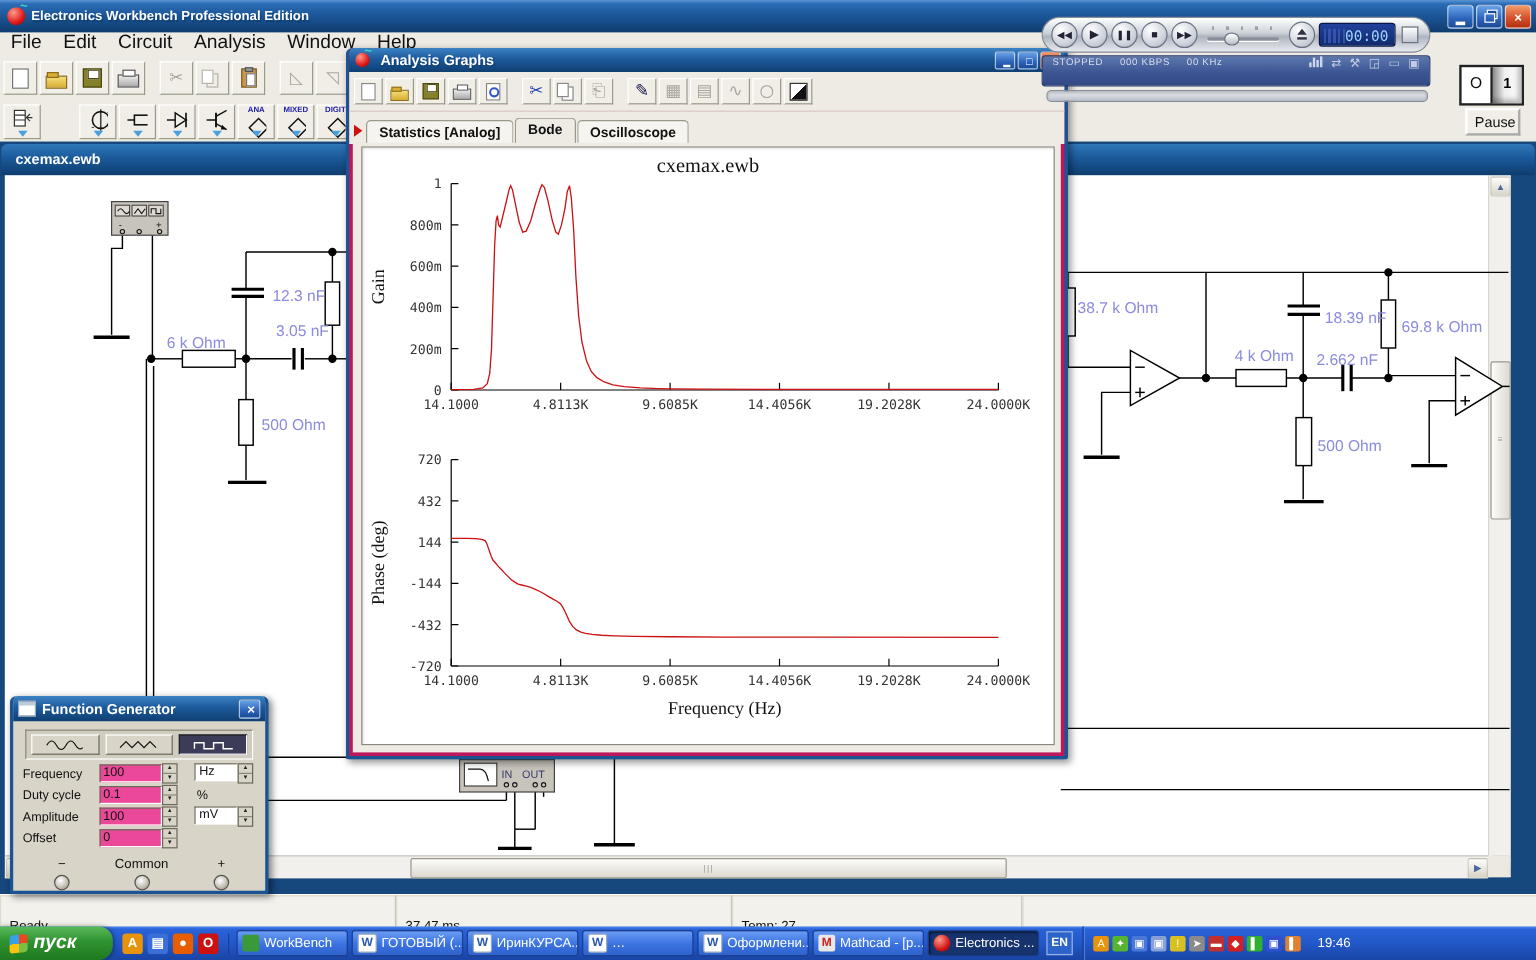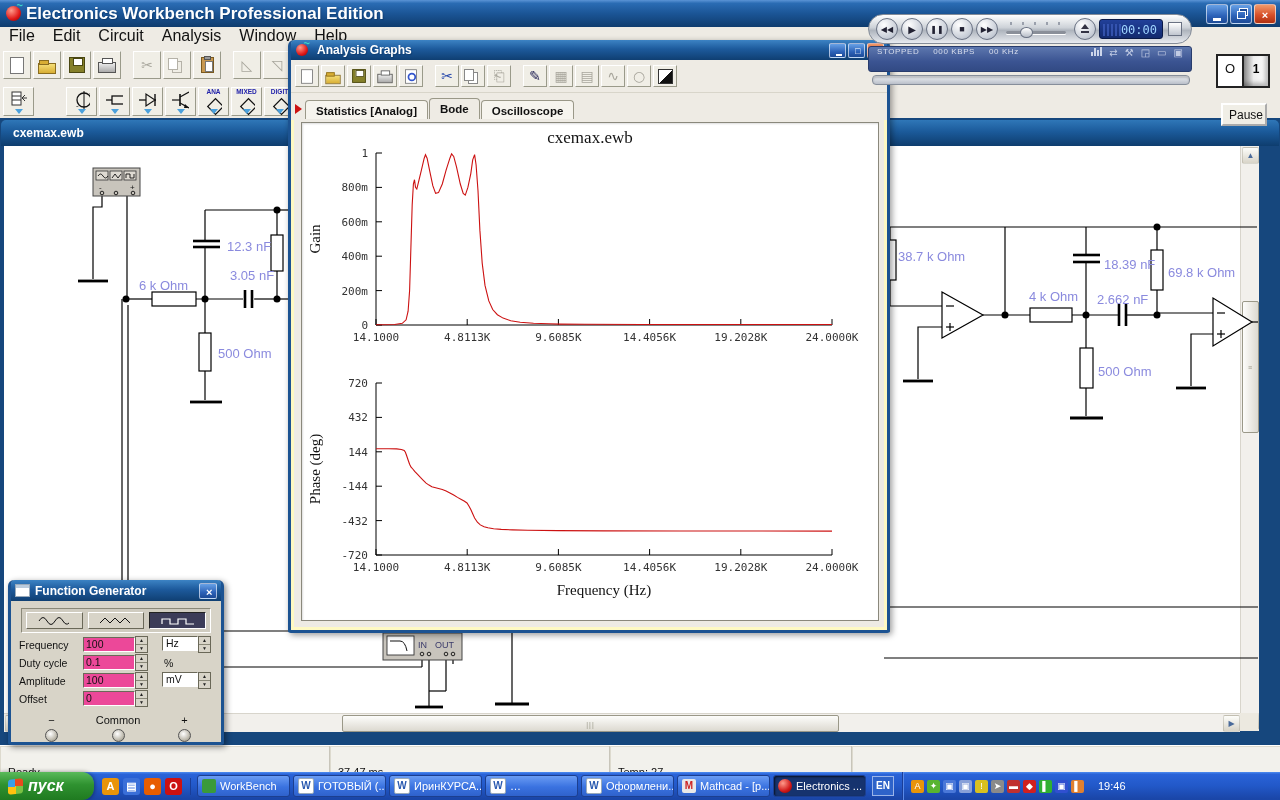--- a/index.html
+++ b/index.html
@@ -4,21 +4,21 @@
 <style>
   html,body{margin:0;padding:0;}
   body{width:1280px;height:800px;overflow:hidden;font-family:"Liberation Sans",sans-serif;background:#16477d;}
   #screen{position:relative;width:1280px;height:800px;background:#16477d;}
   .abs{position:absolute;}
 
   
   #titlebar{left:0;top:0;width:1280px;height:27px;background:linear-gradient(180deg,#5b94d6 0%,#2a6cb4 12%,#1b5596 50%,#0f3c6e 100%);display:flex;align-items:center;padding:0 4px;box-sizing:border-box;}
   .app-ico{width:15px;height:15px;border-radius:50%;background:radial-gradient(circle at 35% 30%,#ff9a8a,#e01818 60%,#7a0202);margin:0 5px 0 2px;position:relative;}
   .app-ico:after{content:"~";position:absolute;right:-2px;top:-7px;color:#39d8c8;font-weight:bold;font-size:11px;}
-  .wtitle{color:#fff;font-weight:bold;font-size:17px;text-shadow:1px 1px 1px #00255066;}
+  .wtitle{color:#fff;font-weight:bold;font-size:11px;text-shadow:1px 1px 1px #00255066;}
   .winbtns{margin-left:auto;display:flex;gap:2px;}
   .wbtn{width:22px;height:20px;border-radius:3px;border:1px solid #ffffff99;color:#fff;font-size:11px;line-height:18px;text-align:center;font-weight:bold;}
   .wbtn.blue{background:linear-gradient(#67a1e6,#2c62b8 60%,#1c4a96);}
   .wbtn.red{background:linear-gradient(#f09a6a,#d8502a 55%,#b03010);}
   .glyph-min{display:inline-block;width:8px;height:3px;background:#fff;margin-top:12px;}
   .glyph-rest{display:inline-block;width:7px;height:6px;border:1px solid #fff;margin-top:5px;background:transparent;box-shadow:2px -3px 0 -1px #1c4a96,2px -3px 0 0 #fff;}
 
   #menubar{left:0;top:27px;width:1280px;height:18px;background:#eeebe4;border-bottom:1px solid #d6d2c6;display:flex;align-items:center;}
   .mitem{padding:1px 9px;font-size:16px;color:#111;}
 
@@ -79,21 +79,21 @@
   .tico.word{background:#fff;color:#2a5ab0;border:1px solid #9ab;}
   .tico.workbench{background:#3a9a3a;color:#fff;}
   .tico.mathcad{background:#e8e8e8;color:#cc2222;}
   .tico.ewb{background:radial-gradient(circle at 35% 30%,#ff9a8a,#d01818 60%,#7a0202);border-radius:50%;}
   #lang{width:20px;height:18px;background:#2e63c9;color:#fff;font-size:10px;font-weight:bold;text-align:center;line-height:18px;border:1px solid #9ab4e8;margin-left:6px;}
   #tray{margin-left:8px;height:28px;display:flex;align-items:center;gap:3px;padding:0 8px;border-left:1px solid #1a3e98;box-shadow:inset 1px 0 0 #5a8ae8;}
   .tri{width:13px;height:13px;border-radius:2px;color:#fff;font-size:9px;text-align:center;line-height:13px;}
   #clock{color:#fff;font-size:11px;margin-left:6px;padding-right:10px;}
 
   
-  #analysis{left:288px;top:40px;width:596px;height:590px;background:#fef9c3;border:3px solid #1c5392;border-top:none;border-radius:6px 6px 3px 3px;box-shadow:2px 2px 6px #0006;}
+  #analysis{left:288px;top:40px;width:596px;height:590px;background:#be185d;border:3px solid #1c5392;border-top:none;border-radius:6px 6px 3px 3px;box-shadow:2px 2px 6px #0006;}
   #antitle{height:20px;background:linear-gradient(180deg,#3c83c4,#1d5a9c 45%,#0f3f72);border-radius:4px 4px 0 0;display:flex;align-items:center;padding:0 3px;}
   #antitle .wtitle{font-size:12px;}
   .wbtn.xs{width:17px;height:15px;line-height:13px;font-size:9px;border-radius:2px;}
   .glyph-min.xs{width:6px;height:2px;margin-top:9px;}
   #antoolbar{height:32px;background:#eeebe4;display:flex;align-items:center;padding-left:4px;gap:2px;border-bottom:1px solid #d8d5ca;}
   #antabs{height:27px;display:flex;align-items:flex-end;padding-left:2px;background:#eeebe4;gap:1px;}
   .tab{border:1px solid #9a9888;border-bottom:none;border-radius:4px 4px 0 0;background:#f6f4ee;font-weight:bold;font-size:11.5px;padding:4px 10px 3px;color:#111;}
   .tab.active{background:#eeebe4;padding-bottom:5px;}
   .tabarrow{width:0;height:0;border-top:5px solid transparent;border-bottom:5px solid transparent;border-left:7px solid #cc1111;margin:0 2px 6px 2px;}
   #ancontent{position:absolute;left:3px;top:79px;right:3px;bottom:3px;background:#eeebe4;}
@@ -120,21 +120,21 @@
   #prow2{position:absolute;left:0;top:32px;width:324px;height:26px;border-radius:3px;background:linear-gradient(#5d77ae,#3b5492 60%,#324a84);border:1px solid #283c6c;color:#d8deee;display:flex;align-items:flex-start;padding:0 8px;box-sizing:border-box;font-size:8px;letter-spacing:.6px;}
   #prow2 .pi{margin-left:7px;font-size:10px;color:#c2cce4;letter-spacing:0;}
   .eq{display:inline-flex;align-items:flex-end;gap:1px;height:9px;margin-left:auto;}
   .eq i{display:block;width:2px;background:#cdd6ea;}
   #prow3{position:absolute;left:4px;top:61px;width:316px;height:8px;border-radius:4px;background:linear-gradient(#f0f2f6,#b9bfc9);border:1px solid #868e9a;box-shadow:inset 0 2px 2px #0003;}
 
   
   #power{left:1216px;top:54px;width:50px;height:30px;background:#fff;border:2px solid #222;display:flex;}
   #power .off{flex:1;text-align:center;font-size:13px;line-height:26px;color:#111;}
   #power .on{flex:1;background:linear-gradient(90deg,#888,#eee 40%,#fff);border-left:2px solid #222;text-align:center;font-size:12px;line-height:26px;font-weight:bold;box-shadow:inset -3px -3px 4px #0004;}
-  #pausebtn{left:1221px;top:90px;width:46px;height:23px;background:#f0eee6;border:2px outset #fff;font-size:12px;color:#111;font-family:"Liberation Sans",sans-serif;margin-top:13px;}
+  #pausebtn{left:1221px;top:90px;width:46px;height:23px;background:#f0eee6;border:2px outset #fff;font-size:12px;color:#111;font-family:"Liberation Sans",sans-serif;}
 
   
   #fg{left:8px;top:580px;width:210px;height:162px;border:3px solid #1c5392;border-top:none;border-radius:6px 6px 3px 3px;background:#d8d4c8;box-shadow:2px 2px 6px #0007;}
   #fgtitle{height:21px;background:linear-gradient(180deg,#3c83c4,#1d5a9c 45%,#0f3f72);border-radius:4px 4px 0 0;display:flex;align-items:center;padding:0 4px;color:#fff;font-weight:bold;font-size:12px;gap:5px;}
   .fgico{width:13px;height:11px;background:#fff;border:1px solid #9ab;box-shadow:inset 0 3px 0 #bcd;}
   #fgclose{margin-left:auto;width:18px;height:16px;border-radius:2px;background:linear-gradient(#67a1e6,#2c62b8 60%,#1c4a96);border:1px solid #fff9;color:#fff;font-size:11px;line-height:14px;text-align:center;font-weight:bold;}
   #fgwaves{margin:7px 10px 4px;border:1px solid;border-color:#8a8878 #fff #fff #8a8878;padding:3px 4px;display:flex;gap:5px;background:#d0ccc0;}
   .wavebtn{flex:1;height:17px;border:1px solid;border-color:#fff #6a6858 #6a6858 #fff;background:#d8d4c8;display:flex;align-items:center;justify-content:center;padding:0;}
   .wavebtn.pressed{background:#3c3c58;border-color:#222 #fff #fff #222;}
   .fgrow{display:flex;align-items:center;margin:3px 8px 0;height:15px;font-size:10.5px;color:#111;}

